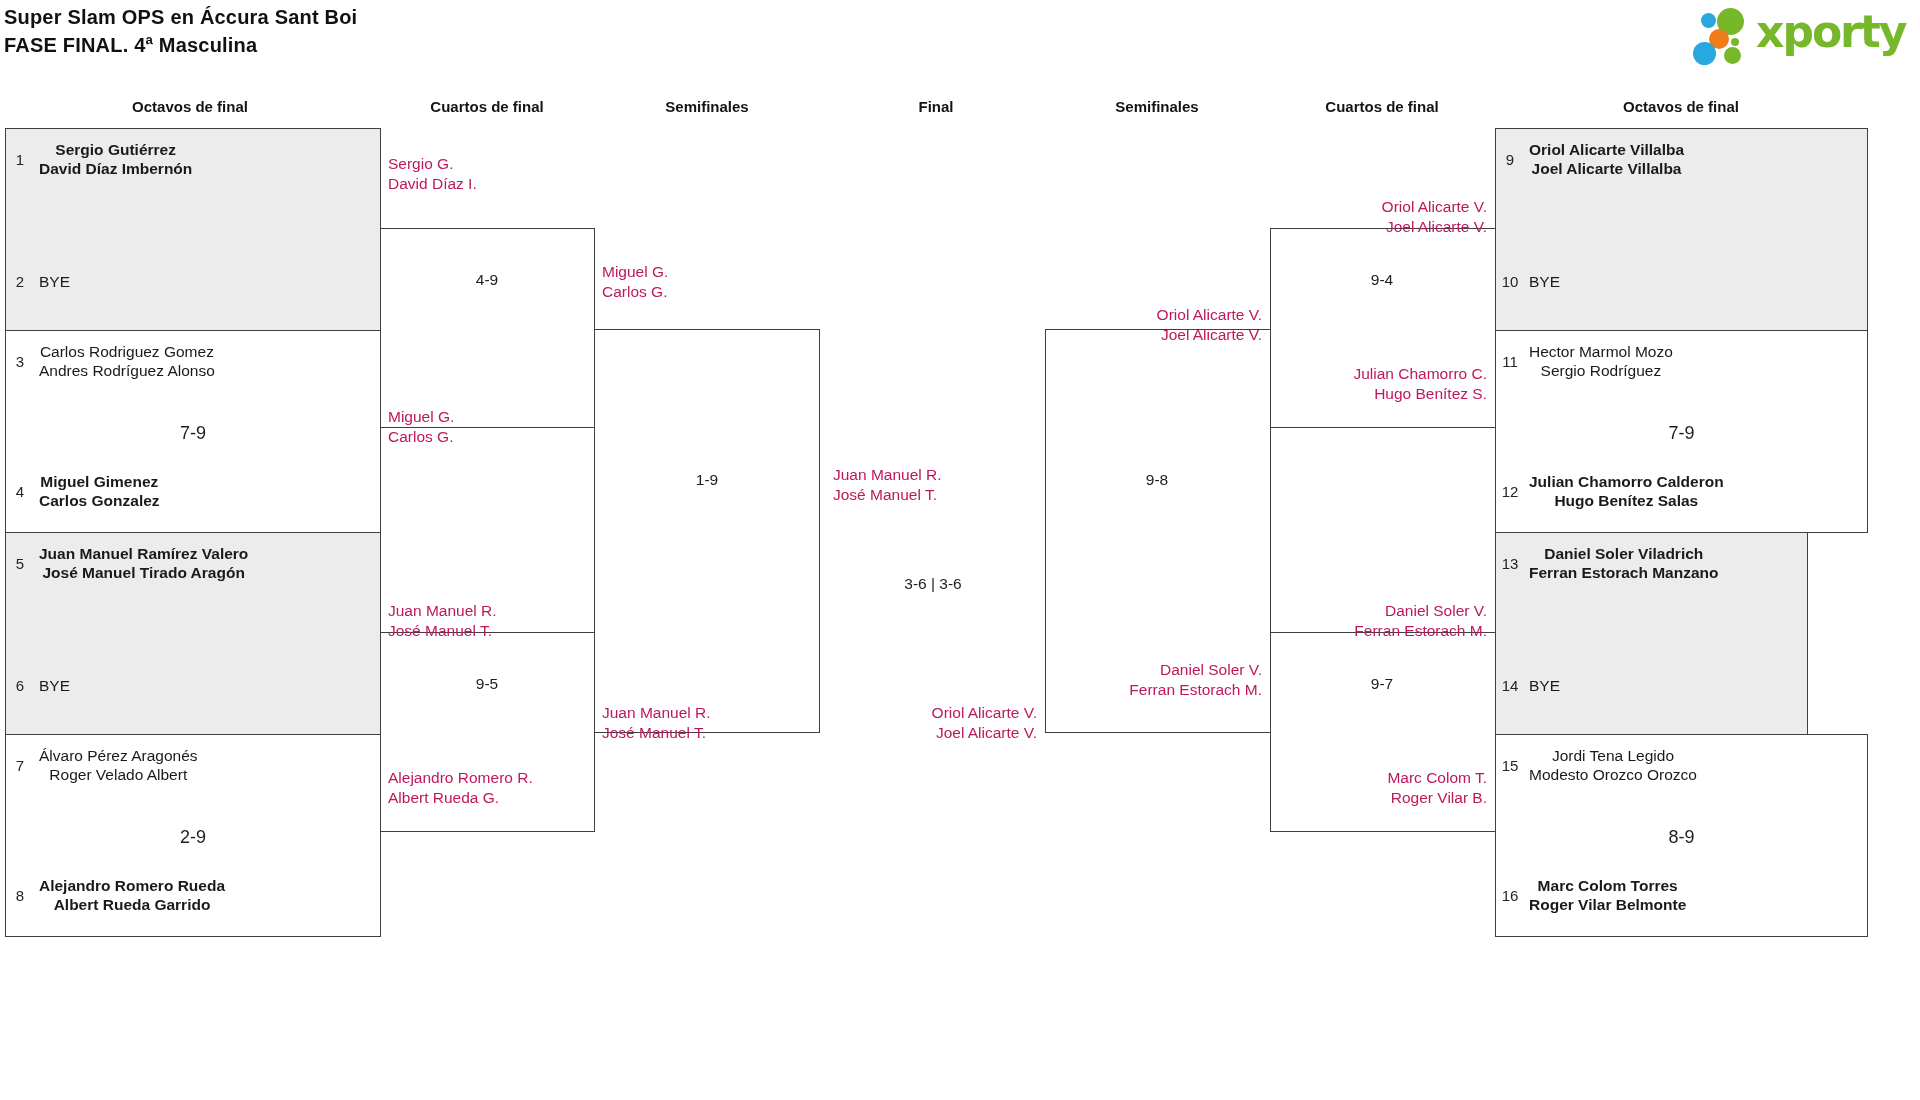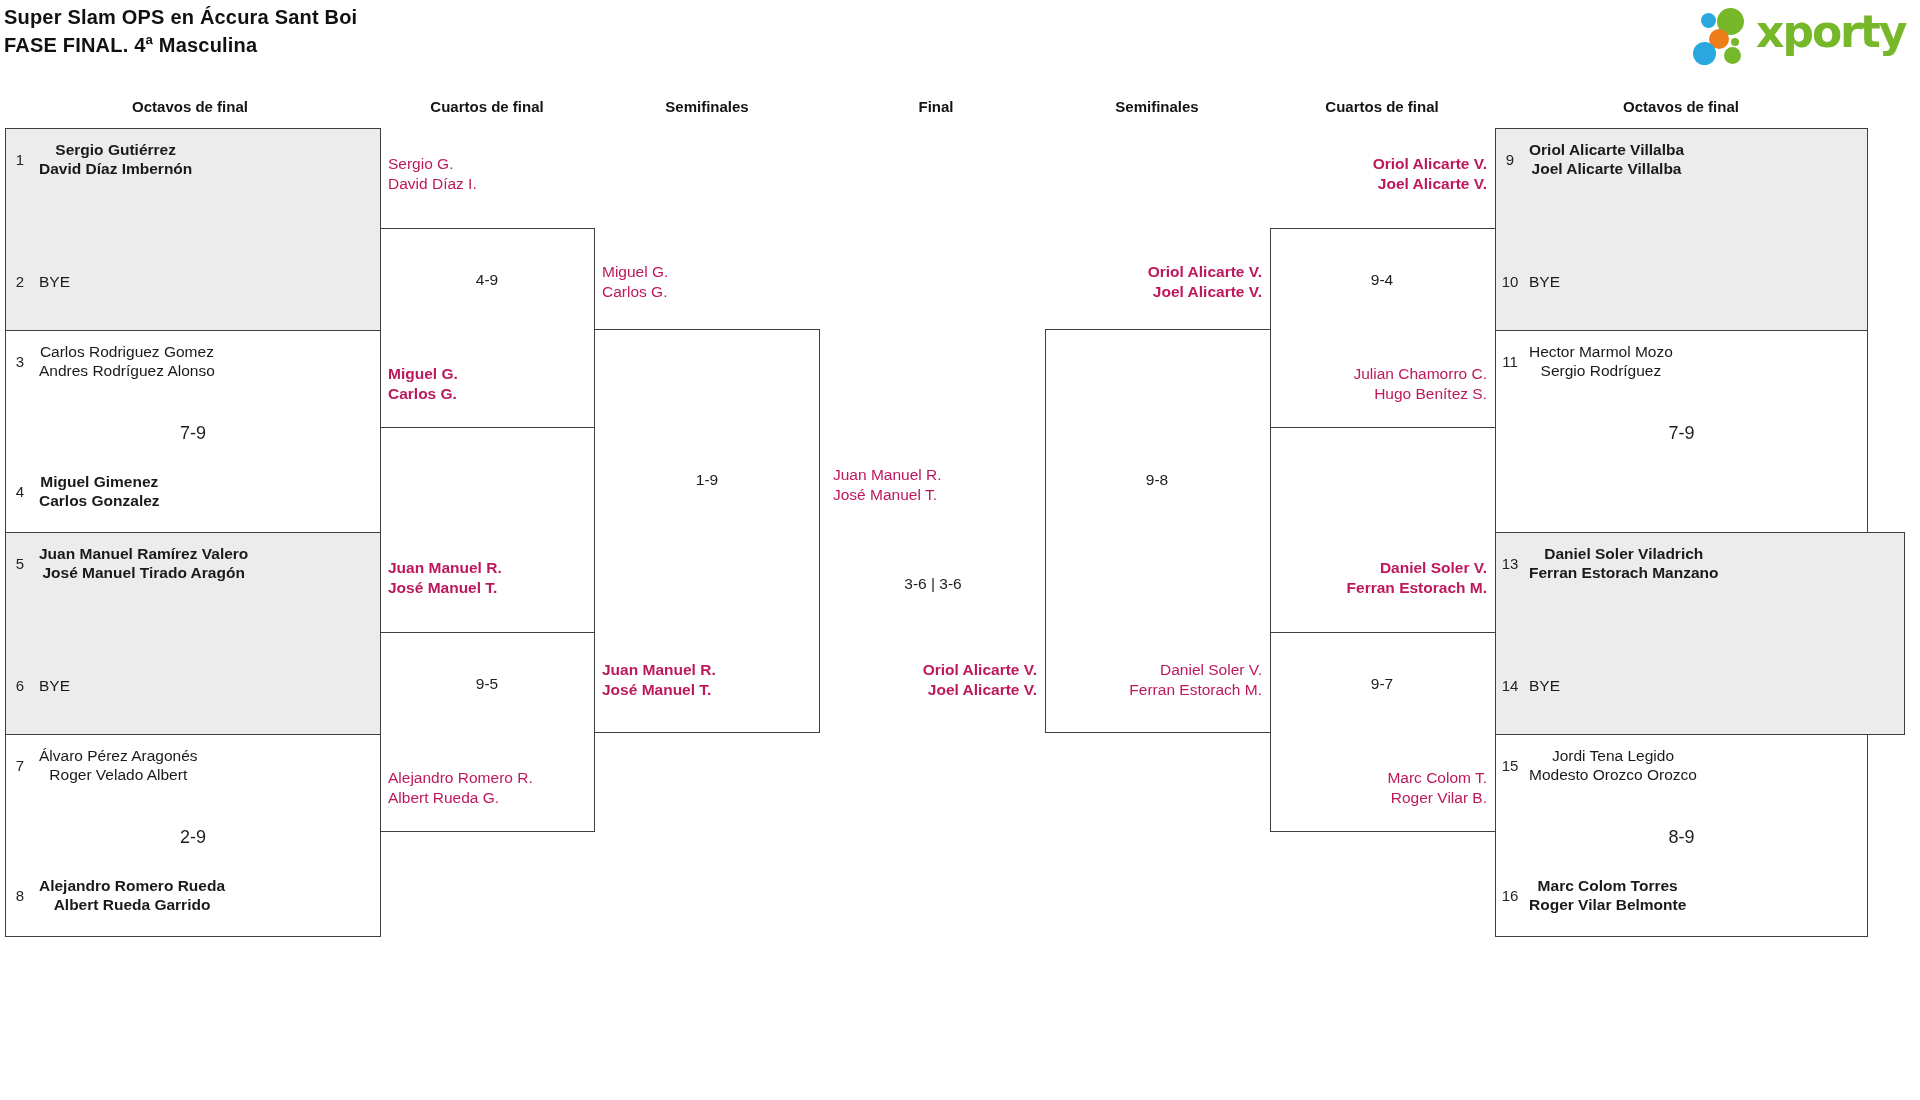--- a/index.html
+++ b/index.html
@@ -17,21 +17,21 @@
   .slot.bottom{bottom:22px;}
   .slot.bottom.bye{bottom:30px;}
   .seed{width:24px;flex-shrink:0;text-align:center;font-size:15px;color:#242424;}
   .names{margin-left:7px;font-size:15.5px;line-height:19px;color:#1a1a1a;font-weight:400;text-align:center;}
   .names.bold{font-weight:700;}
   .ln{display:block;white-space:nowrap;}
 
   .score{position:absolute;left:0;right:0;top:46%;text-align:center;font-size:18px;color:#1e1e1e;}
 
   .adv{position:absolute;font-size:15.5px;line-height:19.5px;color:#be185d;font-weight:400;white-space:nowrap;}
-  .adv.bold{font-weight:700;}
+  .adv.bold{font-weight:400;margin-top:43px;}
   .adv.right{text-align:right;}
   .fscore{position:absolute;transform:translateX(-50%);font-size:15.5px;color:#1e1e1e;white-space:nowrap;}
 
   
   #logo{position:absolute;left:1686px;top:2px;width:236px;height:66px;cursor:pointer;}
   .dot{position:absolute;border-radius:50%;}
   #wordmark{position:absolute;left:70px;top:4px;font-family:"DejaVu Sans",sans-serif;
             font-weight:bold;font-size:44px;letter-spacing:-2px;color:#76b82a;text-align:right;}
 </style>
 </head>
@@ -146,23 +146,30 @@
 
   <div class="box" style="left:1495px;top:330px;width:373px;height:203px">
     <div class="slot top">
       <span class="seed">11</span>
       <span class="names">
         <span class="ln">Hector Marmol Mozo</span>
         <span class="ln">Sergio Rodríguez</span>
       </span>
     </div>
     <div class="score">7-9</div>
-  </div>
-
-  <div class="box shaded" style="left:1495px;top:532px;width:410px;height:203px">
+    <div class="slot bottom">
+      <span class="seed">12</span>
+      <span class="names bold">
+        <span class="ln">Julian Chamorro Calderon</span>
+        <span class="ln">Hugo Benítez Salas</span>
+      </span>
+    </div>
+  </div>
+
+  <div class="box shaded" style="left:1495px;top:532px;width:313px;height:203px">
     <div class="slot top">
       <span class="seed">13</span>
       <span class="names bold">
         <span class="ln">Daniel Soler Viladrich</span>
         <span class="ln">Ferran Estorach Manzano</span>
       </span>
     </div>
     <div class="slot bottom bye">
       <span class="seed">14</span>
       <span class="names">

